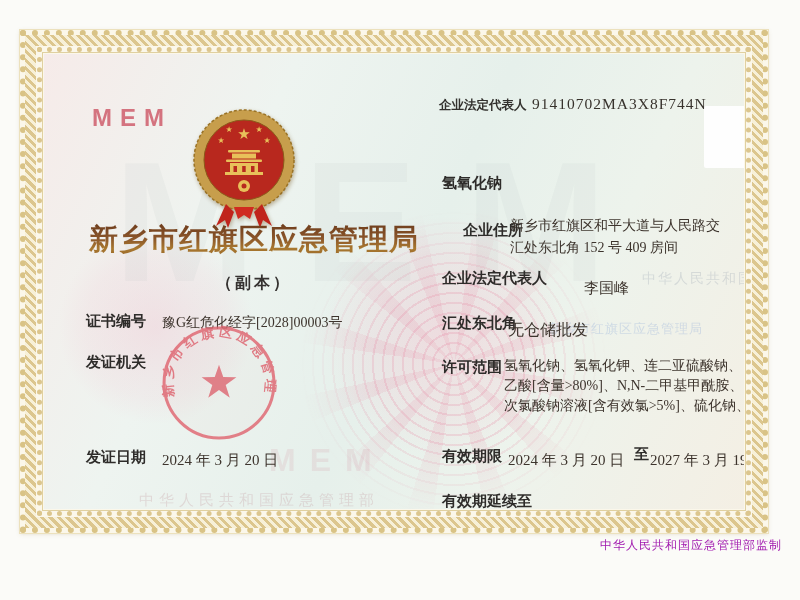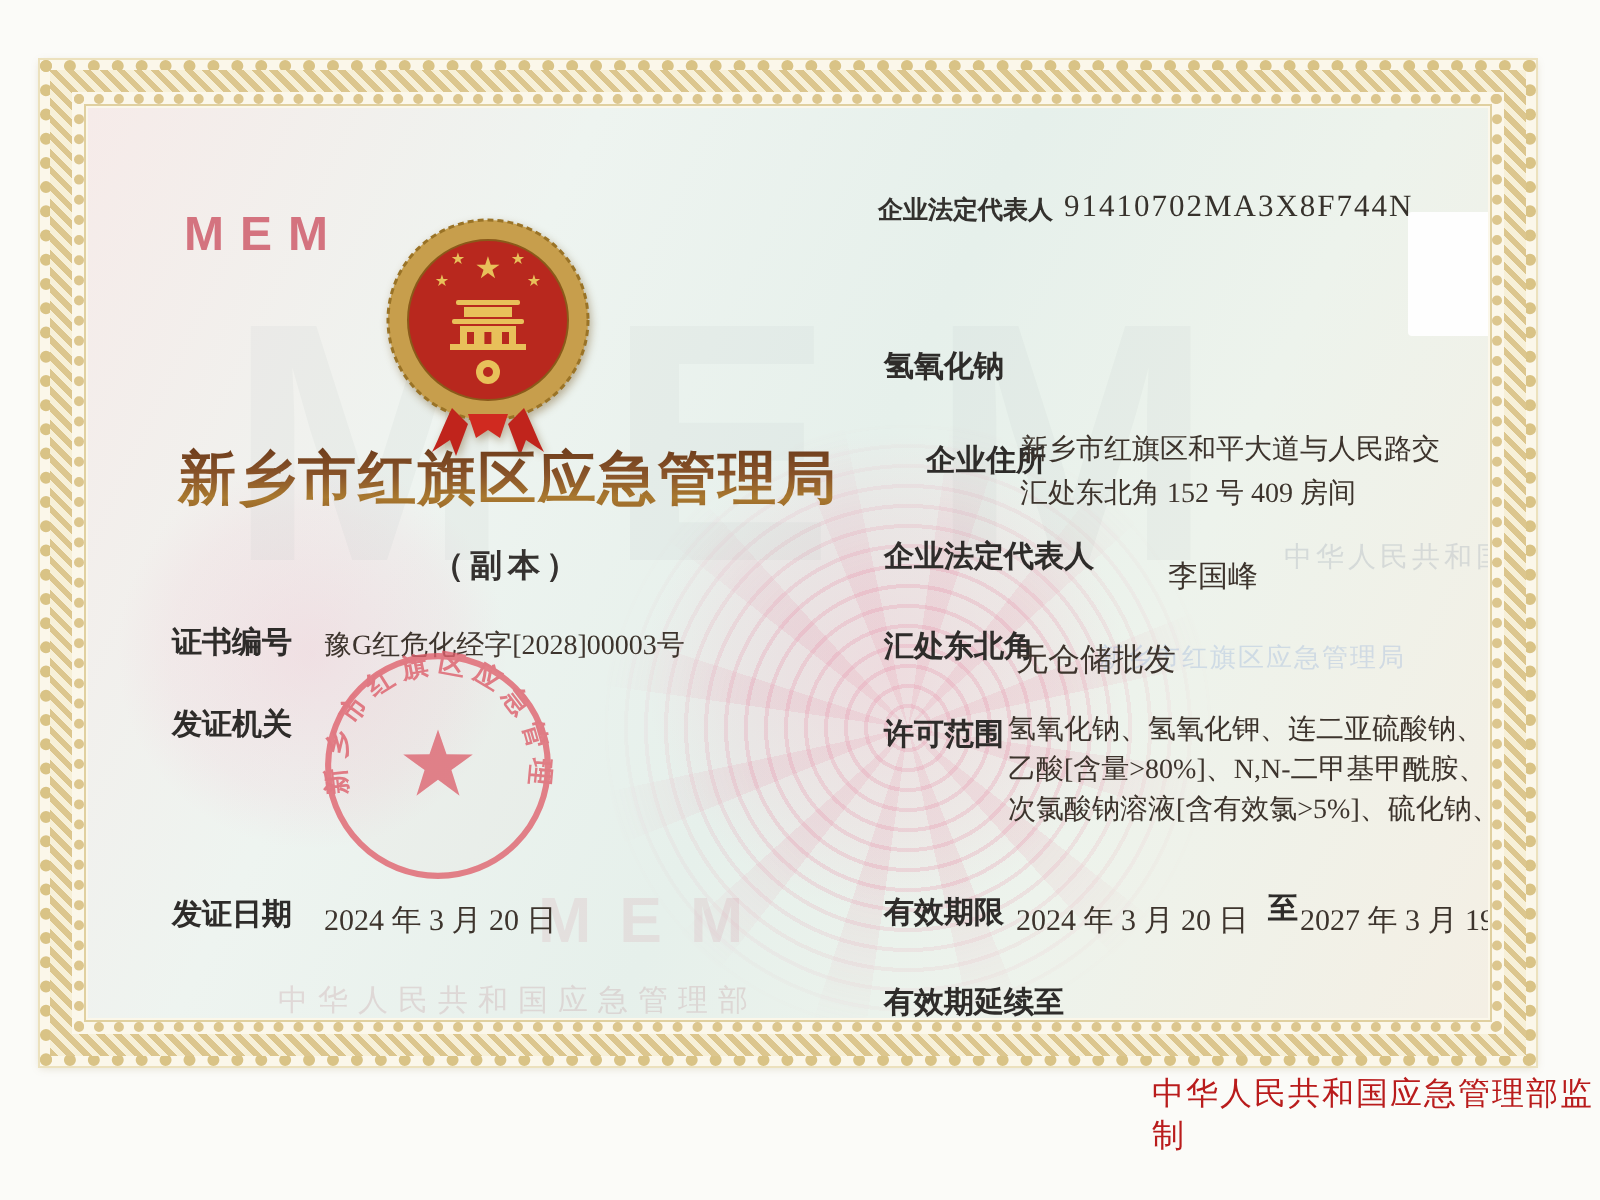--- a/index.html
+++ b/index.html
@@ -73,21 +73,21 @@
   .lab-mode{left:398px;top:260px;}       .val-mode{left:464px;top:266px;font-size:16px;}
   .lab-scope{left:398px;top:304px;}
   .val-scope{left:460px;top:302px;line-height:20px;font-size:14px;}
   .val-scope div{white-space:nowrap;}
   .lab-valid{left:398px;top:393px;}      .val-validfrom{left:464px;top:397px;}
   .lab-to{left:590px;top:391px;}         .val-validto{left:606px;top:397px;}
   .lab-ext{left:398px;top:438px;}
   
   .stamp{position:absolute;left:116px;top:270px;opacity:.8;}
   
-  .footer{position:absolute;left:576px;top:537px;font-size:16px;letter-spacing:1px;color:#b91c1c;}
+  .footer{position:absolute;left:600px;top:537px;font-size:12px;letter-spacing:1px;color:#a21caf;}
 </style>
 </head>
 <body>
 
 <div class="cert">
   <div class="content">
     <div class="rosette"></div>
     <div class="white-patch"></div>
 
     <div class="wm wm-mem-large">MEM</div>

